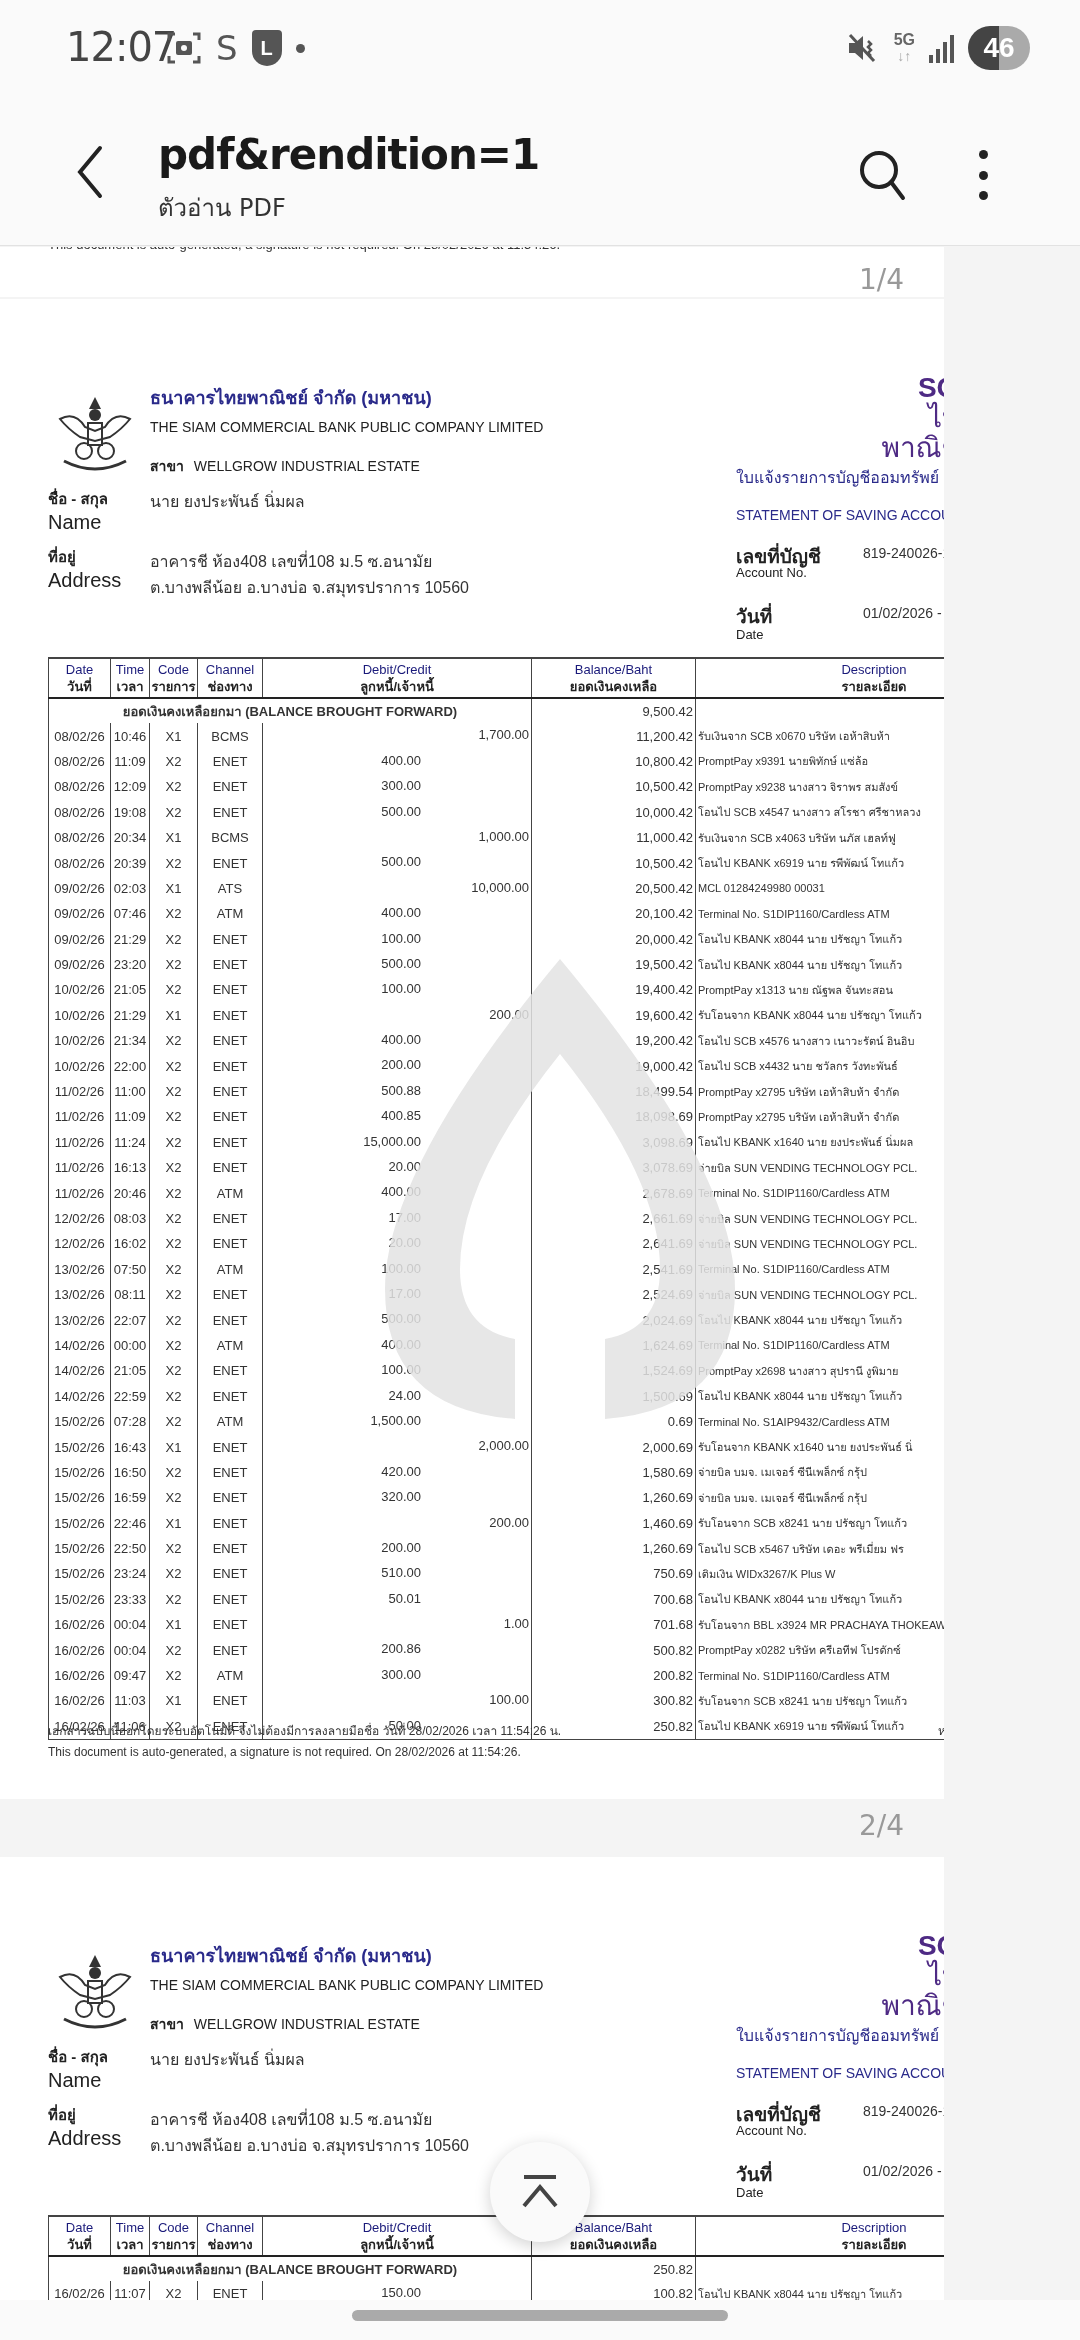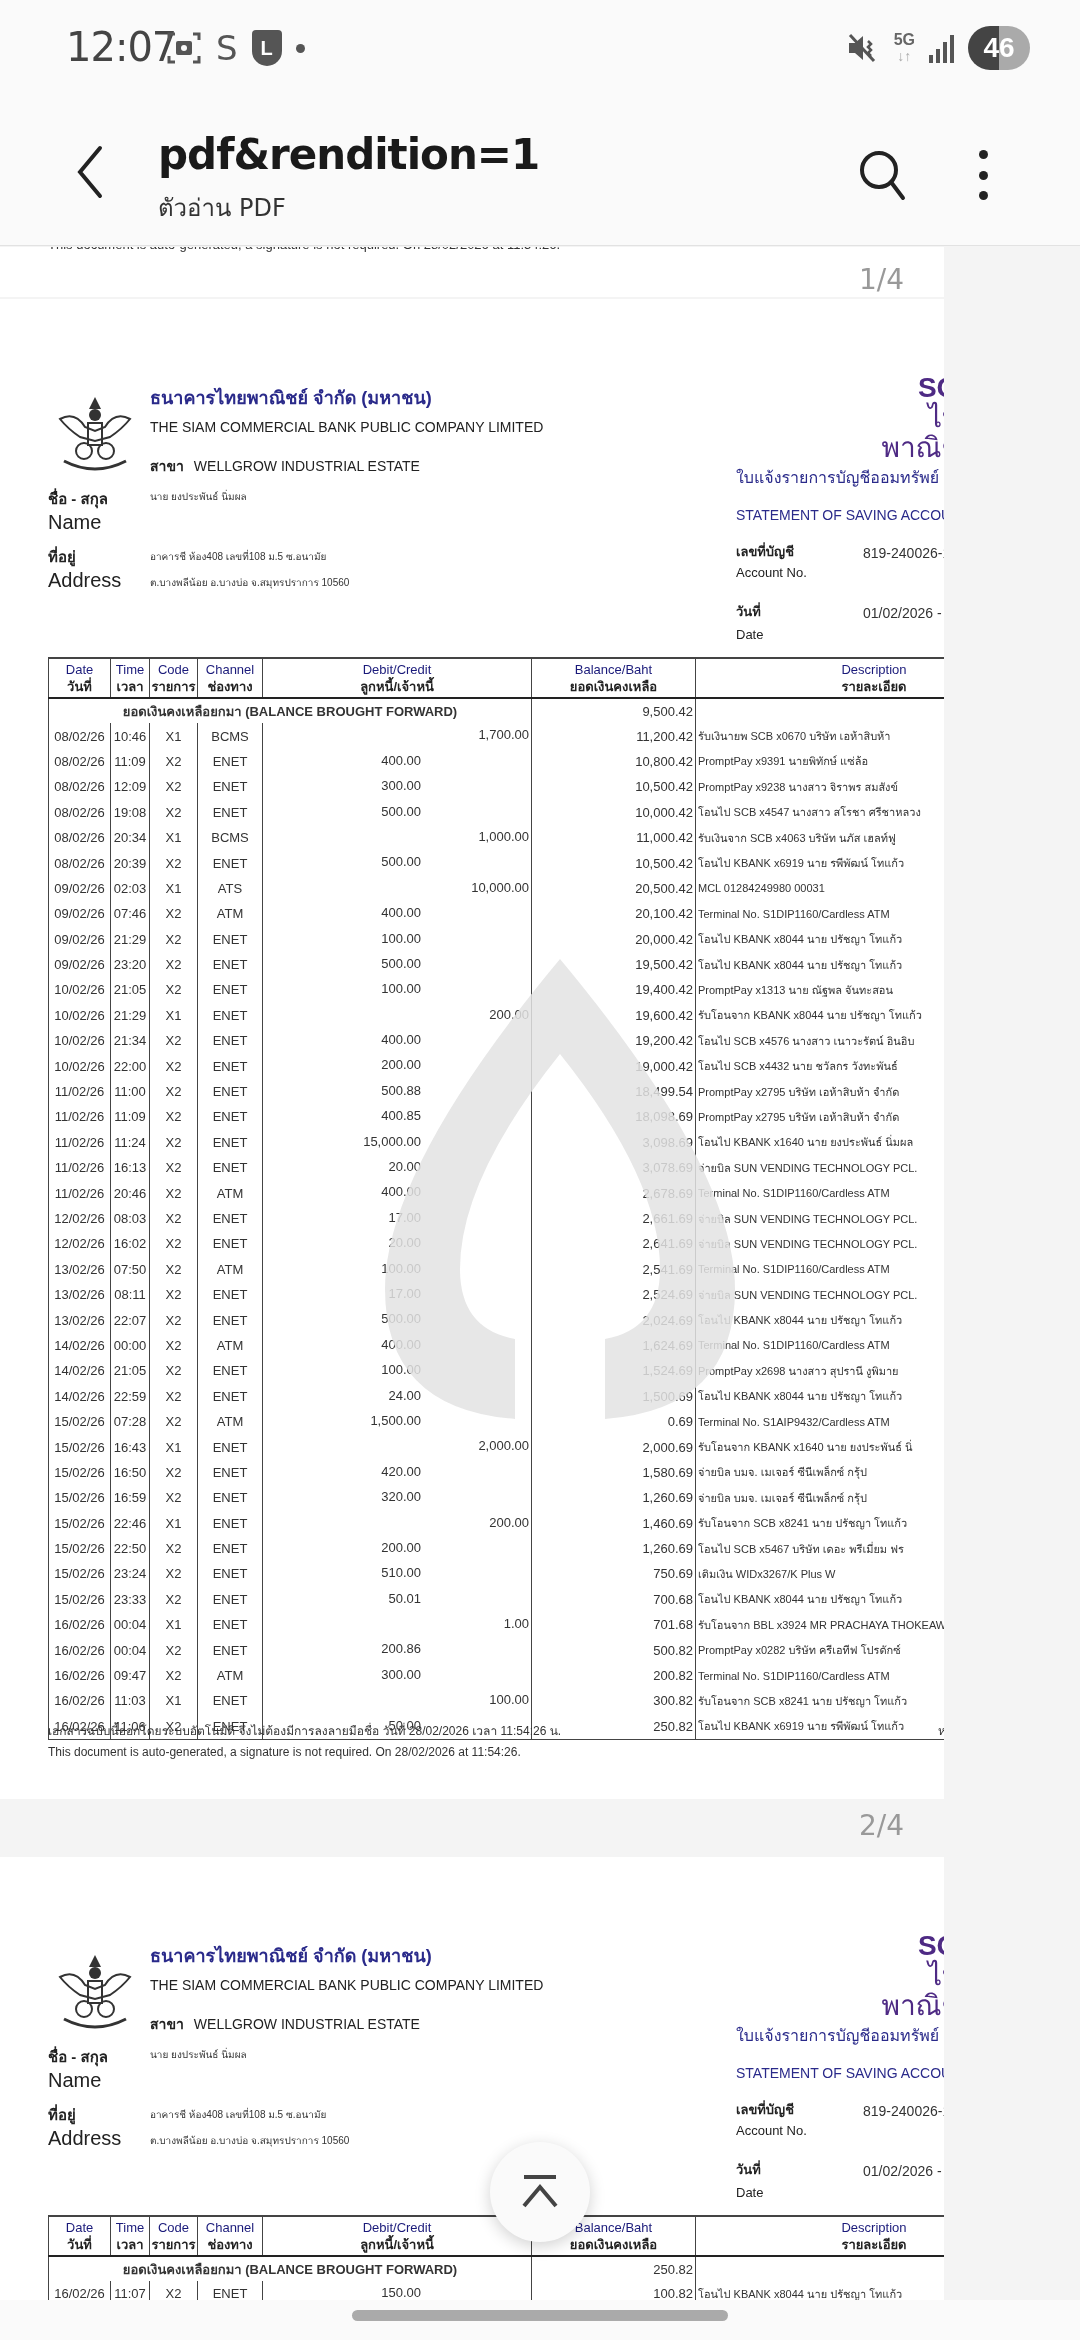--- a/index.html
+++ b/index.html
@@ -29,29 +29,29 @@
   .page-indicator { position: absolute; right: 40px; font-size: 28px; color: #999; font-family: "DejaVu Sans", sans-serif; }
   .cut-footer { font-size: 13px; color: #333; position: absolute; left: 48px; top: -10px; }
 
   .hdr-emblem { position: absolute; left: 50px; width: 90px; height: 90px; }
   .bank-th { position: absolute; left: 150px; font-size: 18px; color: #2a2a8a; font-weight: bold; }
   .bank-en { position: absolute; left: 150px; font-size: 14px; color: #222; }
   .branch { position: absolute; left: 150px; font-size: 14px; color: #222; }
   .branch b { font-weight: bold; margin-right: 10px; }
   .lbl-th { position: absolute; left: 48px; font-size: 15px; font-weight: bold; color: #222; }
   .lbl-en { position: absolute; left: 48px; font-size: 20px; color: #222; }
-  .val { position: absolute; left: 150px; font-size: 10px; color: #333; }
+  .val { position: absolute; left: 150px; font-size: 16px; color: #333; }
   .scb-logo { position: absolute; left: 850px; width: 205px; height: 66px; }
   .scb-text { position: absolute; right: 78px; top: 0; text-align: right; color: #4e2a84; line-height: 30px; }
   .scb-text .a { font-size: 28px; font-weight: bold; }
   .scb-text .b { font-size: 28px; }
   .scb-box { position: absolute; right: 0; top: 0; width: 66px; height: 66px; background: #4e2a84; display: flex; align-items: center; justify-content: center; }
   .stmt-th { position: absolute; left: 736px; font-size: 16px; color: #2a2a8a; }
   .stmt-en { position: absolute; left: 736px; font-size: 14px; color: #2a2a8a; }
-  .r-lbl-th { position: absolute; left: 736px; font-size: 13px; font-weight: bold; color: #222; }
+  .r-lbl-th { position: absolute; left: 736px; font-size: 19px; font-weight: bold; color: #222; }
   .r-lbl-en { position: absolute; left: 736px; font-size: 13px; color: #222; text-align: right; }
   .r-val { position: absolute; left: 863px; font-size: 14px; color: #333; }
 
   table.stmt { position: absolute; left: 48px; width: 1004px; border-collapse: collapse; font-size: 13px; table-layout: fixed; }
   table.stmt th { border: 1px solid #444; border-top: 2px solid #444; font-weight: normal; color: #1a1a7a; padding: 2px 0 0; line-height: 17px; font-size: 13px; }
   table.stmt th .th2 { color: #222; font-weight: bold; display: block; padding-bottom: 2px; }
   table.stmt thead tr { border-bottom: 2px solid #222; }
   table.stmt td { border-left: 1px solid #444; border-right: 1px solid #444; height: 25.4px; padding: 0 2px; white-space: nowrap; overflow: hidden; color: #333; }
   table.stmt tbody tr:last-child td { border-bottom: 1px solid #444; }
   td.c { text-align: center; }
@@ -220,21 +220,21 @@
           <tr>
             <td class="c">08/02/26</td>
             <td class="c">10:46</td>
             <td class="c">X1</td>
             <td class="c">BCMS</td>
             <td style="position: relative;">
               <span style="position: absolute; right: 110px; top: 4px;"></span>
               <span style="position: absolute; right: 2px; top: 4px;">1,700.00</span>
             </td>
             <td class="r">11,200.42</td>
-            <td class="desc">รับเงินายพ SCB x0670 บริษัท เอห้าสิบห้า</td>
+            <td class="desc">รับเงินจาก SCB x0670 บริษัท เอห้าสิบห้า</td>
           </tr>
           <tr>
             <td class="c">08/02/26</td>
             <td class="c">11:09</td>
             <td class="c">X2</td>
             <td class="c">ENET</td>
             <td style="position: relative;">
               <span style="position: absolute; right: 110px; top: 4px;">400.00</span>
               <span style="position: absolute; right: 2px; top: 4px;"></span>
             </td>

